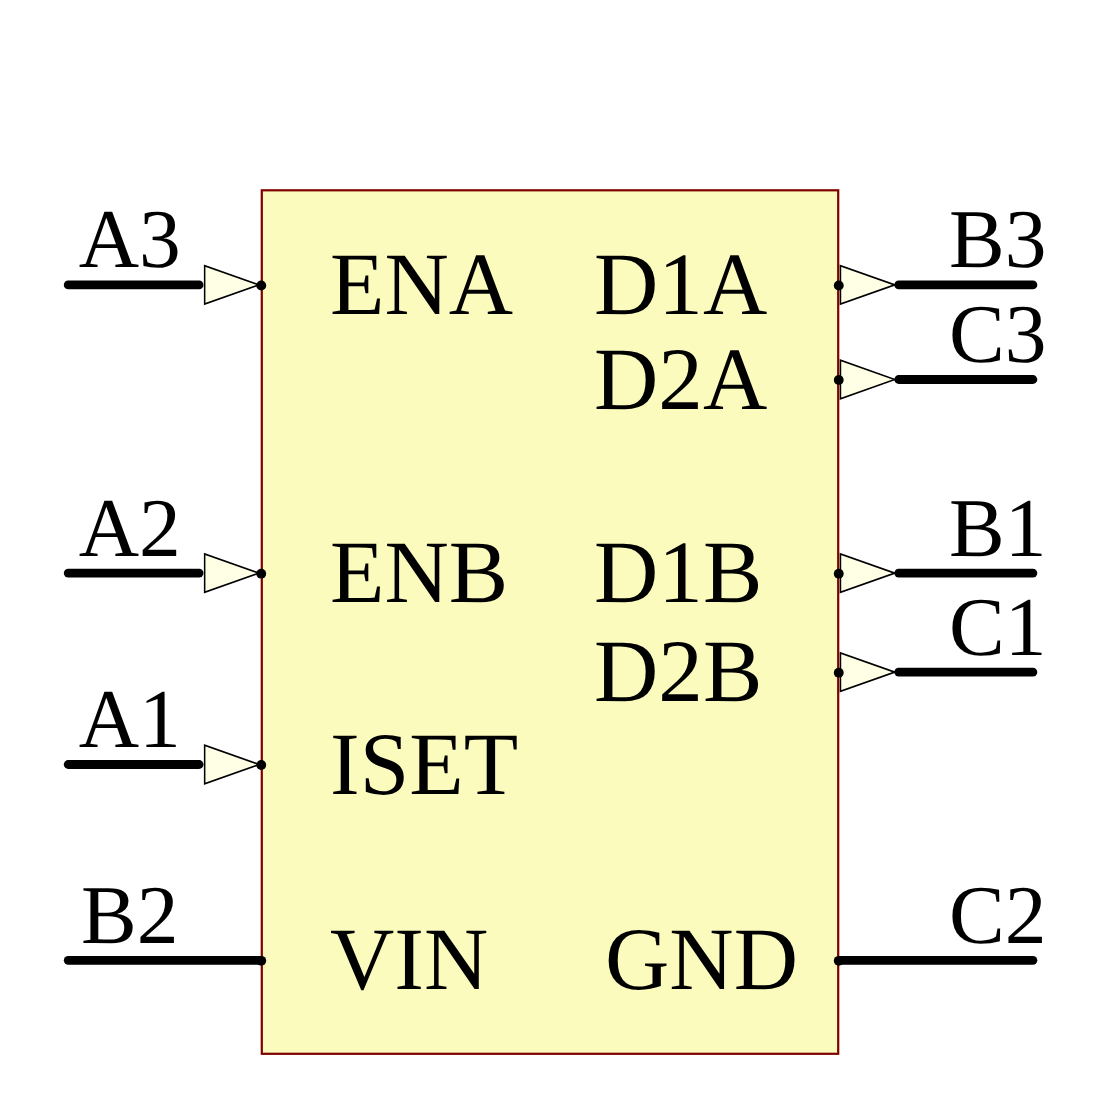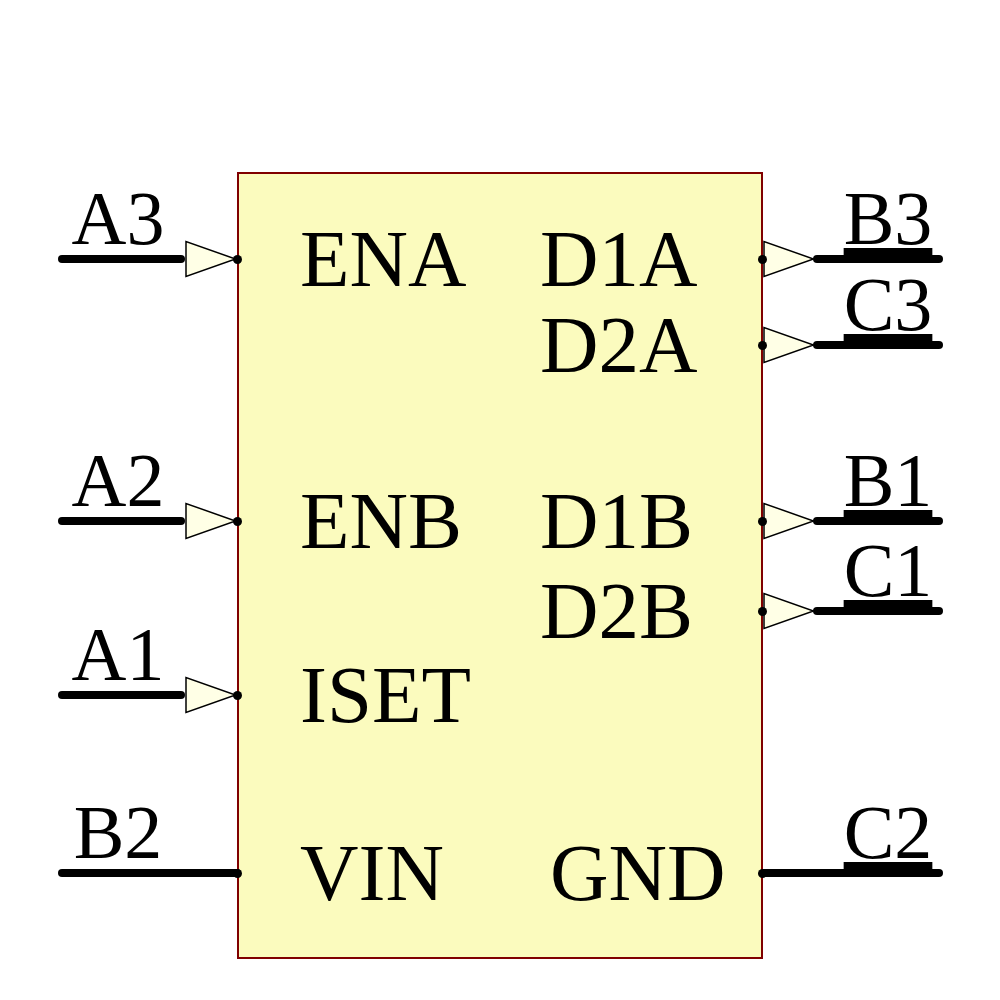--- a/index.html
+++ b/index.html
@@ -69,21 +69,21 @@
   .dot-right { left: 758px; }
   .net-label {
     position: absolute;
     top: -79px;
     font-size: 76px;
     line-height: 1;
     white-space: nowrap;
     transform: translateX(-50%);
   }
   .net-left  { left: 118px; }
-  .net-right { left: 888px; text-decoration: underline; }
+  .net-right { left: 907px; }
   .pin-name {
     position: absolute;
     top: 0;
     font-size: 81px;
     line-height: 1;
     white-space: nowrap;
     transform: translateY(-50%);
   }
   .name-left  { left: 300px; }
   .name-right { left: 540px; }

